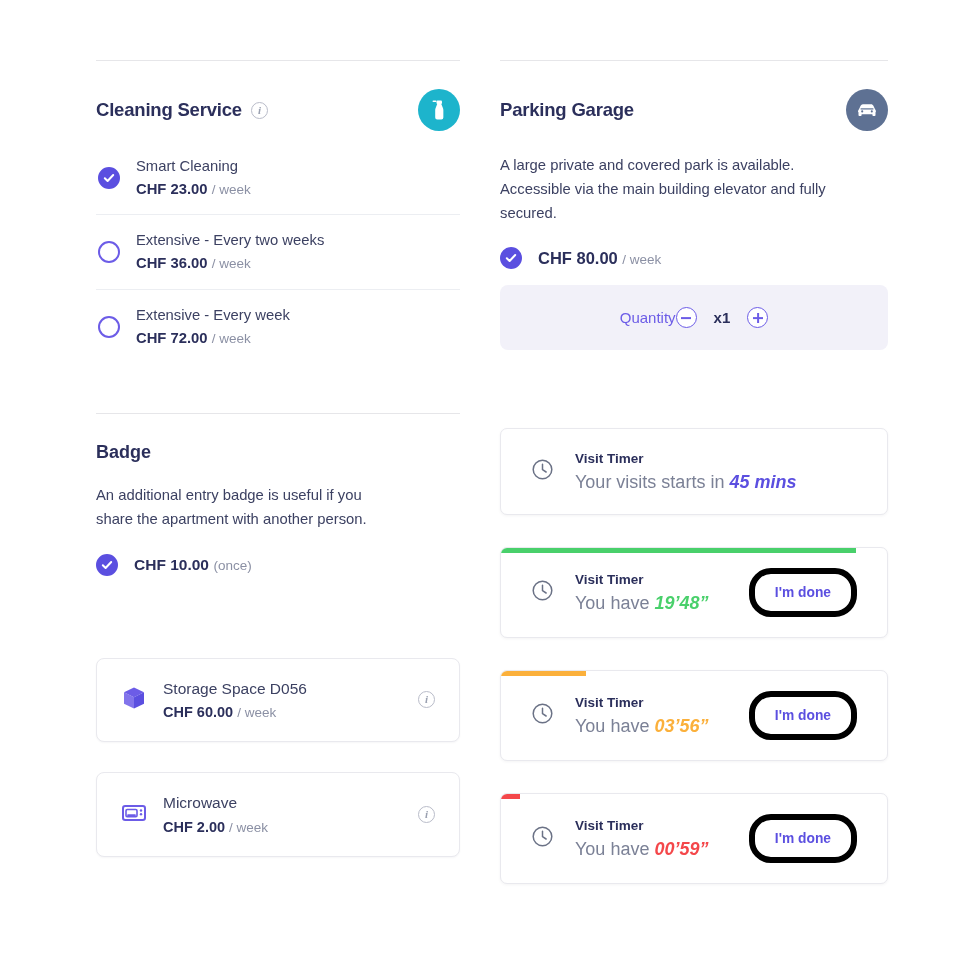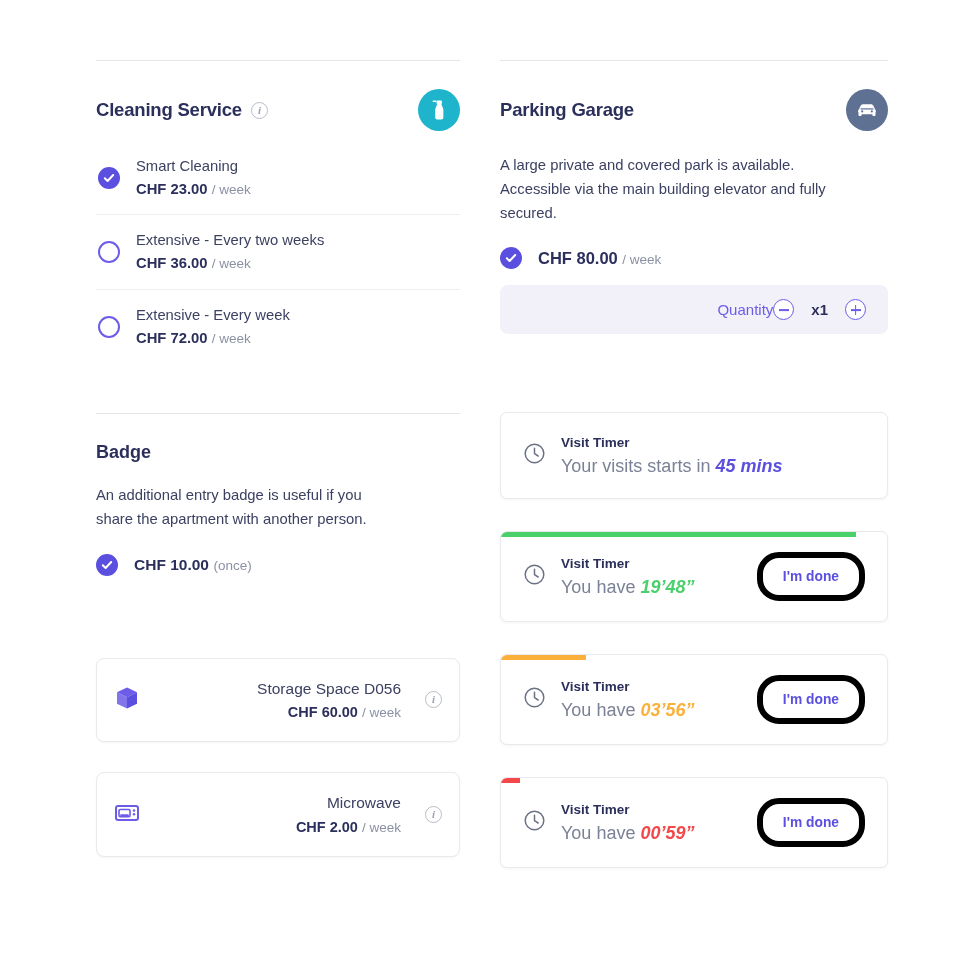--- a/index.html
+++ b/index.html
@@ -69,55 +69,55 @@
   .block-title { font-size: 18px; font-weight: bold; color: #2b2f5b; }
   .desc {
     font-size: 14.8px; color: #3c4162; line-height: 1.63; margin-top: 20px;
   }
   .price-row { display: flex; align-items: center; gap: 16px; margin-top: 22px; }
   .price-big { font-size: 15.5px; font-weight: bold; color: #2b2f5b; }
   .price-note { color: #8b90a4; font-weight: normal; font-size: 13.5px; }
 
   
   .item-card {
-    display: flex; align-items: center; gap: 24px;
+    display: flex; align-items: center; gap: 16px;
     background: #fff; border: 1px solid #e9e9ee; border-radius: 8px;
-    padding: 18px 17px; box-shadow: 0 1px 2px rgba(30,30,60,.04); text-align: right;
+    padding: 18px 24px; box-shadow: 0 1px 2px rgba(30,30,60,.04);
   }
   .item-body { flex: 1; line-height: 1.45; }
   .item-name { font-size: 15.5px; color: #3c4162; }
   .item-price { font-size: 14.5px; color: #2b2f5b; margin-top: 2px; }
 
   
   .qty-row {
-    display: flex; align-items: center; justify-content: flex-end;
+    display: flex; align-items: center; justify-content: center;
     background: #f2f1f9; border-radius: 8px;
-    padding: 14px 22px; margin-top: 16px;
+    padding: 22px 22px; margin-top: 16px;
   }
   .qty-label { font-size: 15px; color: #6c5ce7; }
   .qty-ctrls { display: flex; align-items: center; gap: 17px; }
   .qty-val { font-size: 15px; font-weight: bold; color: #2b2f5b; }
   .step-btn {
     width: 21px; height: 21px; border-radius: 50%;
     border: 1.7px solid #6c5ce7; position: relative; background: #fff;
   }
   .step-btn::before, .step-btn::after {
     content: ""; position: absolute; background: #6c5ce7;
     left: 50%; top: 50%; transform: translate(-50%, -50%);
   }
   .step-btn::before { width: 10px; height: 1.8px; }
   .step-btn.plus::after { width: 1.8px; height: 10px; }
 
   
   .timer-card {
     position: relative; background: #fff;
     border: 1px solid #e9e9ee; border-radius: 7px;
     box-shadow: 0 1px 3px rgba(30,30,60,.05);
-    display: flex; align-items: center; gap: 15px;
-    padding: 20px 22px; overflow: hidden;
+    display: flex; align-items: center; gap: 21px;
+    padding: 20px 30px; overflow: hidden;
   }
   .timer-bar { position: absolute; left: 0; top: 0; height: 5px; }
   .timer-body { flex: 1; }
   .timer-label {
     font-size: 13.5px; font-weight: bold; color: #2b2f5b; line-height: 1.3;
   }
   .timer-msg { font-size: 18px; color: #7b8196; margin-top: 3px; line-height: 1.3; }
   .timer-msg b { font-weight: bold; font-style: italic; }
   .done-btn {
     border: 6px solid #000000; border-radius: 22px; background: #fff;

